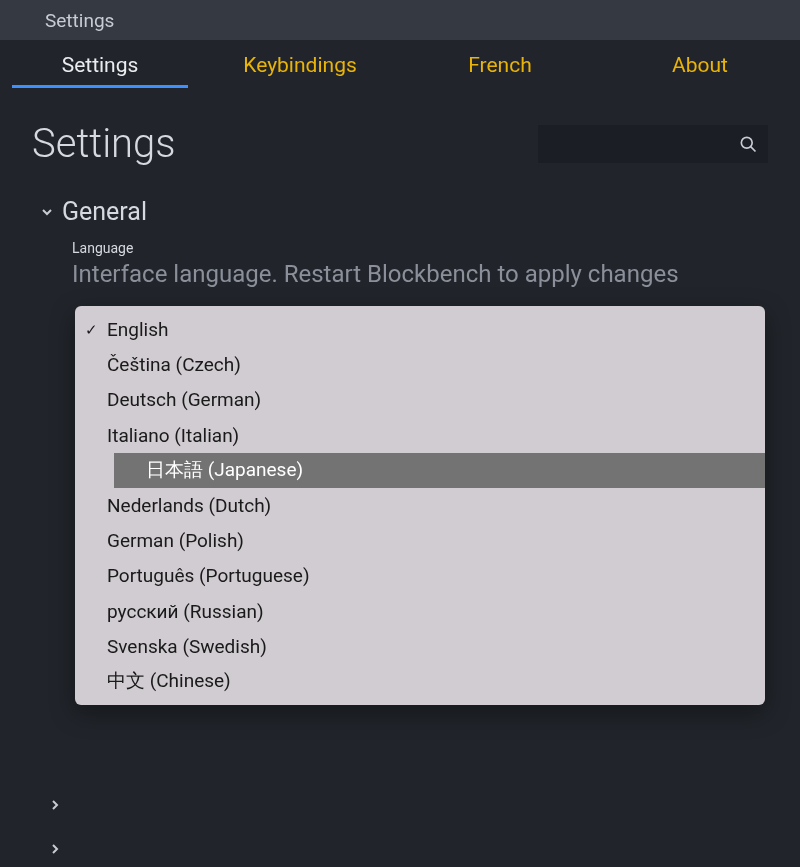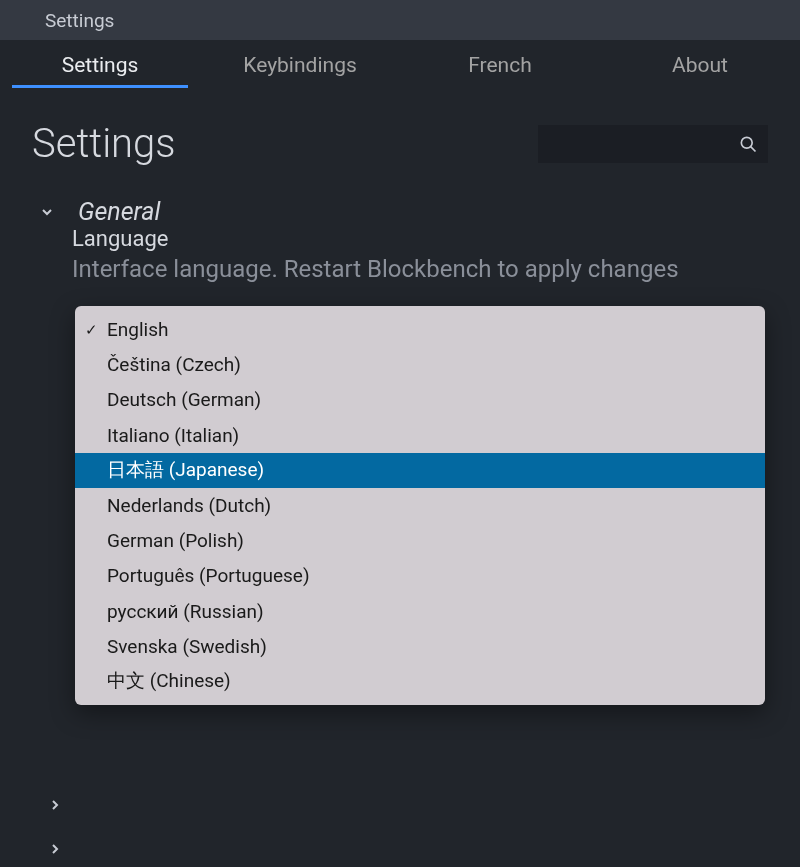--- a/index.html
+++ b/index.html
@@ -24,21 +24,21 @@
     display: flex;
     height: 50px;
     background: #21252b;
   }
   .tab {
     flex: 1;
     display: flex;
     align-items: center;
     justify-content: center;
     font-size: 21px;
-    color: #a3a3a3;
+    color: #eab308;
     cursor: pointer;
     position: relative;
   }
   .tab.active {
     color: #eaecef;
   }
   .tab.active::after {
     content: "";
     position: absolute;
     bottom: 2px;
@@ -86,40 +86,39 @@
     font-size: 16px;
   }
   .search-icon {
     width: 20px;
     height: 20px;
     z-index: 1;
   }
   .section-header {
     display: flex;
     align-items: center;
-    gap: 24px;
+    gap: 8px;
     font-size: 25px;
     color: #d6d9df;
-    margin-bottom: 0;
+    margin-bottom: 14px;
     margin-left: 8px;
     cursor: pointer;
-    font-style: italic;
   }
   .chevron {
     width: 14px;
     height: 14px;
     display: inline-flex;
     align-items: center;
     justify-content: center;
   }
   .setting-block {
     margin-left: 40px;
   }
   .setting-label {
-    font-size: 22px;
+    font-size: 14px;
     color: #d6d9df;
     margin-bottom: 4px;
   }
   .setting-desc {
     font-size: 24px;
     color: #8a8f99;
   }
   .dropdown {
     position: absolute;
     left: 75px;
@@ -135,22 +134,23 @@
     height: 35.2px;
     display: flex;
     align-items: center;
     padding-left: 32px;
     font-size: 19px;
     color: #1a1a1a;
     cursor: pointer;
     position: relative;
   }
   .dropdown-item.highlighted {
-    background: #0369a1;
+    background: #737373;
     color: #ffffff;
+    margin-left: 39px;
   }
   .dropdown-item .check {
     position: absolute;
     left: 10px;
     font-size: 15px;
     color: #1a1a1a;
   }
   .collapsed-section {
     display: flex;
     align-items: center;

